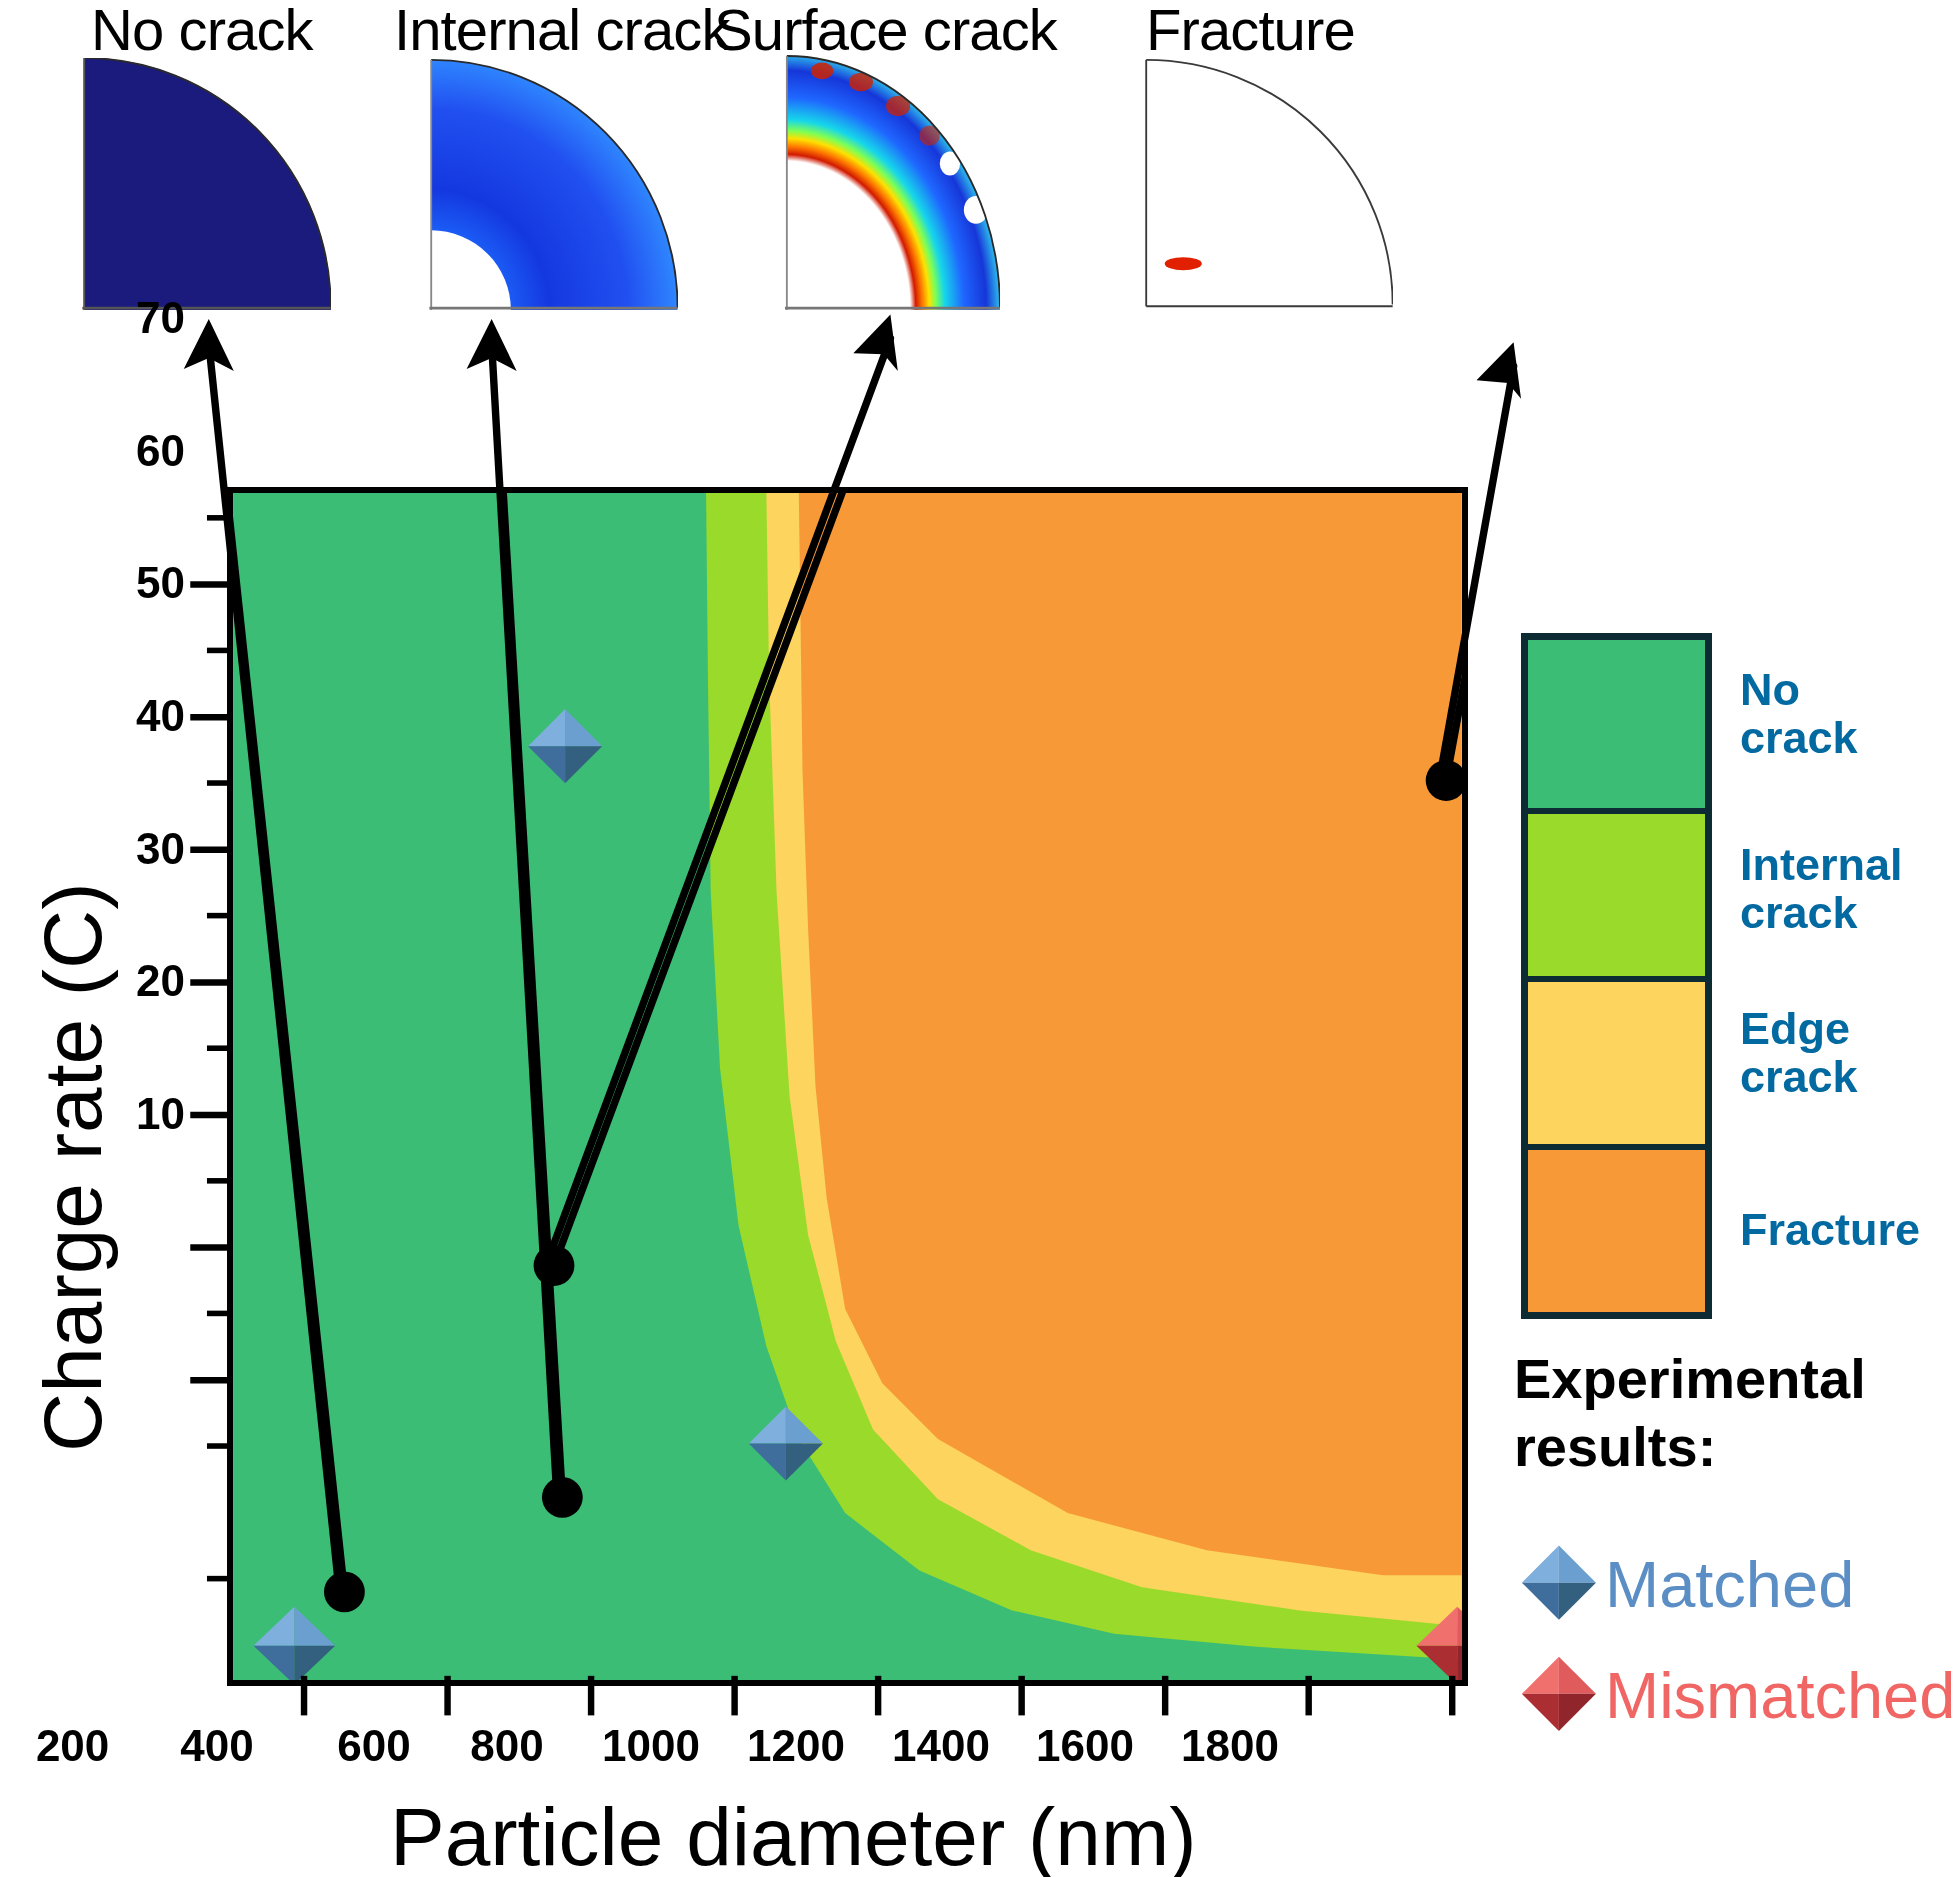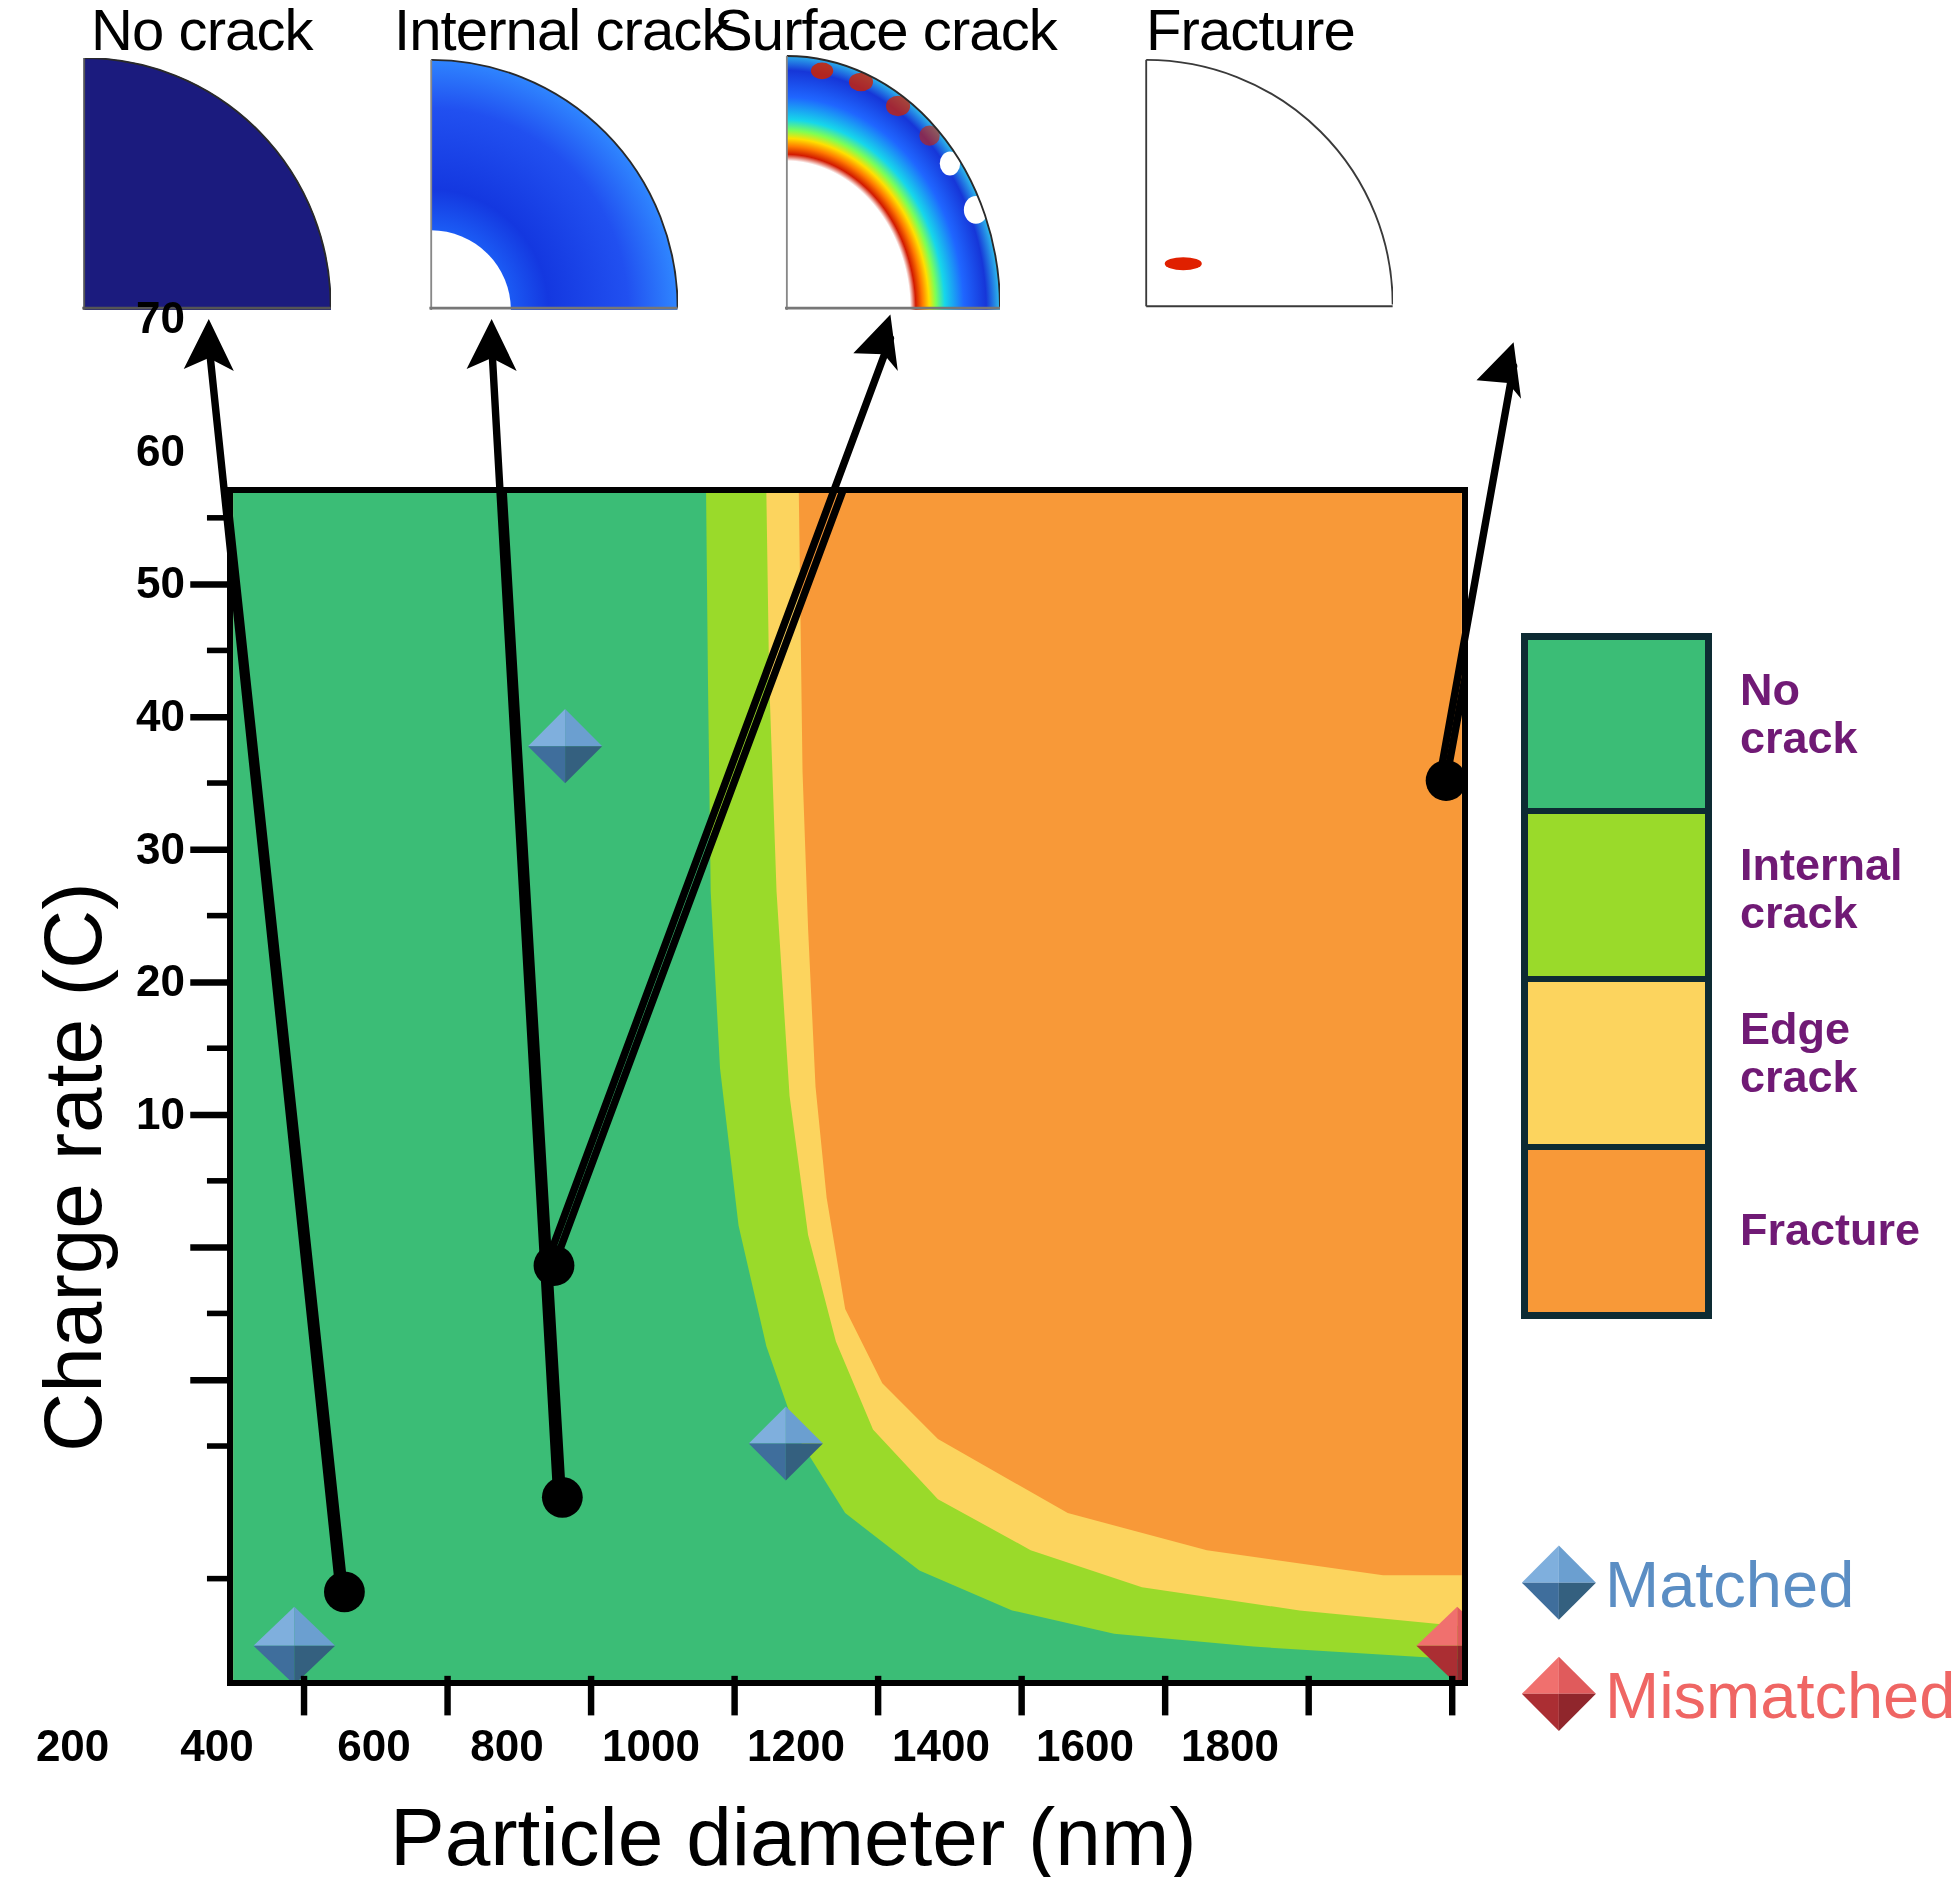--- a/index.html
+++ b/index.html
@@ -29,21 +29,21 @@
   .axis-title-y{position:absolute;font-size:82px;white-space:nowrap;
      font-family:"Liberation Sans",sans-serif;color:#000;
      transform-origin:0 0;transform:rotate(-90deg);}
 
   
   .cbar{position:absolute;border:7.4px solid #0d2b33;box-sizing:border-box;
         background:#fff;}
   .cbar-cell{width:100%;box-sizing:border-box;}
   .cbar-cell + .cbar-cell{border-top:6.5px solid #0d2b33;}
   .cbar-label{position:absolute;font-weight:bold;font-size:45px;
-      line-height:1.06;font-family:"Liberation Sans",sans-serif;color:#701a75;
+      line-height:1.06;font-family:"Liberation Sans",sans-serif;color:#0369a1;
       white-space:pre-line;}
 
   
   .exp-title{position:absolute;font-weight:bold;font-size:56px;line-height:1.22;
      white-space:pre-line;font-family:"Liberation Sans",sans-serif;color:#000;}
   .exp-row-label{position:absolute;font-size:65px;white-space:nowrap;
      font-family:"Liberation Sans",sans-serif;}
 </style>
 </head>
 <body>
@@ -291,20 +291,22 @@
   </div>
 
   <div class="cbar-label" style="left:1740px;top:666px;">No
 crack</div>
   <div class="cbar-label" style="left:1740px;top:832px;margin-top:9px;">Internal
 crack</div>
   <div class="cbar-label" style="left:1740px;top:1005px;">Edge
 crack</div>
   <div class="cbar-label" style="left:1740px;top:1206px;">Fracture</div>
 
+  <div class="exp-title" style="left:1514px;top:1345px;">Experimental
+results:</div>
 
   <svg style="position:absolute;left:1505px;top:1540px;width:130px;height:241px;" viewBox="0 0 140 260" width="130" height="241">
     <g transform="translate(58,46)">
       <polygon points="-40,0 0,-40 0,0" fill="#7fafdd"></polygon>
       <polygon points="0,-40 40,0 0,0" fill="#6b9fd0"></polygon>
       <polygon points="-40,0 0,40 0,0" fill="#3f6e9c"></polygon>
       <polygon points="40,0 0,40 0,0" fill="#34607f"></polygon>
     </g>
     <g transform="translate(58,166)">
       <polygon points="-40,0 0,-40 0,0" fill="#f0706e"></polygon>

